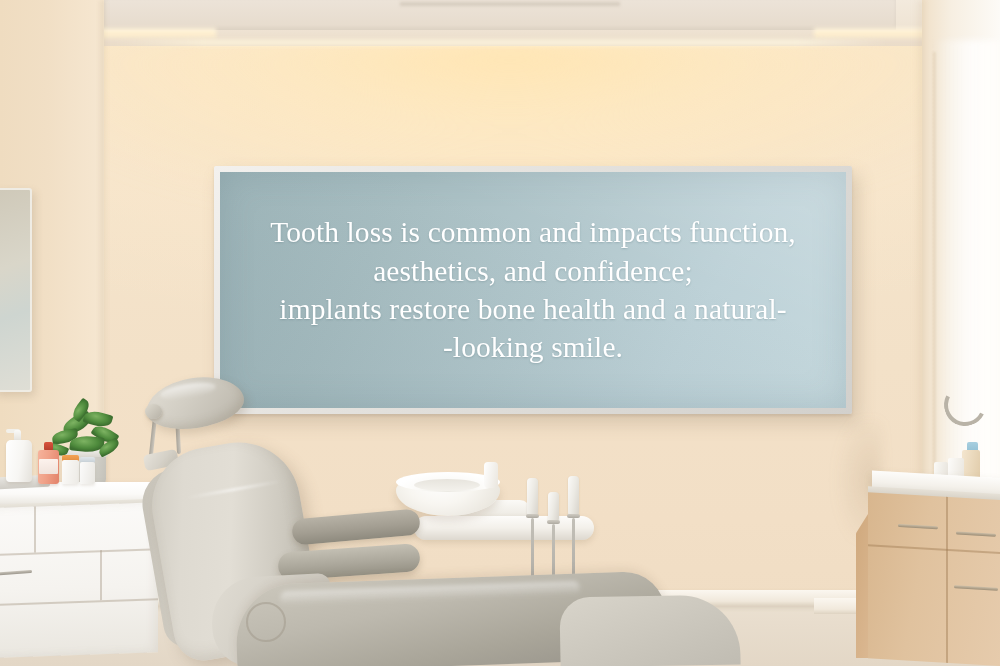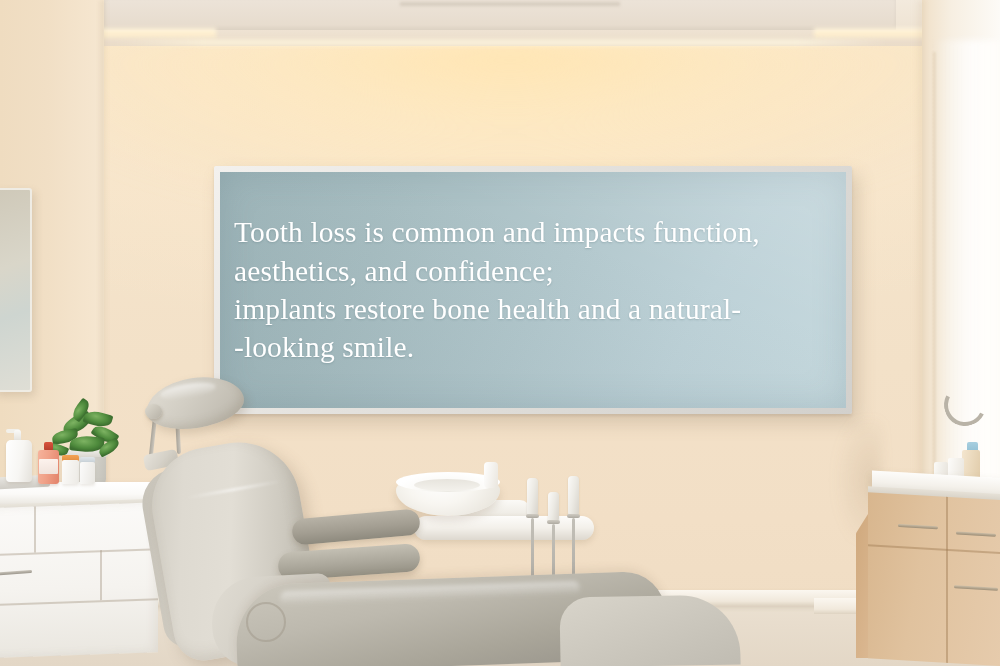--- a/index.html
+++ b/index.html
@@ -112,21 +112,21 @@
     display:flex;align-items:center;justify-content:center;
     overflow:hidden;
   }
   .poster::after{
     content:"";position:absolute;inset:0;
     background:linear-gradient(200deg,rgba(255,255,255,.16) 0%,rgba(255,255,255,0) 35%,rgba(60,90,98,.10) 100%);
     pointer-events:none;
   }
   .poster-text{
     position:relative;z-index:2;
-    width:100%;text-align:left;
+    width:100%;text-align:center;
     font-family:"Liberation Serif","DejaVu Serif",serif;
     color:#ffffff;
     font-size:29.5px;line-height:1.30;
     letter-spacing:.1px;
     text-shadow:0 1px 2px rgba(70,100,108,.28);
     padding:0 14px;box-sizing:border-box;
     white-space:pre-line;
   }
 
   

